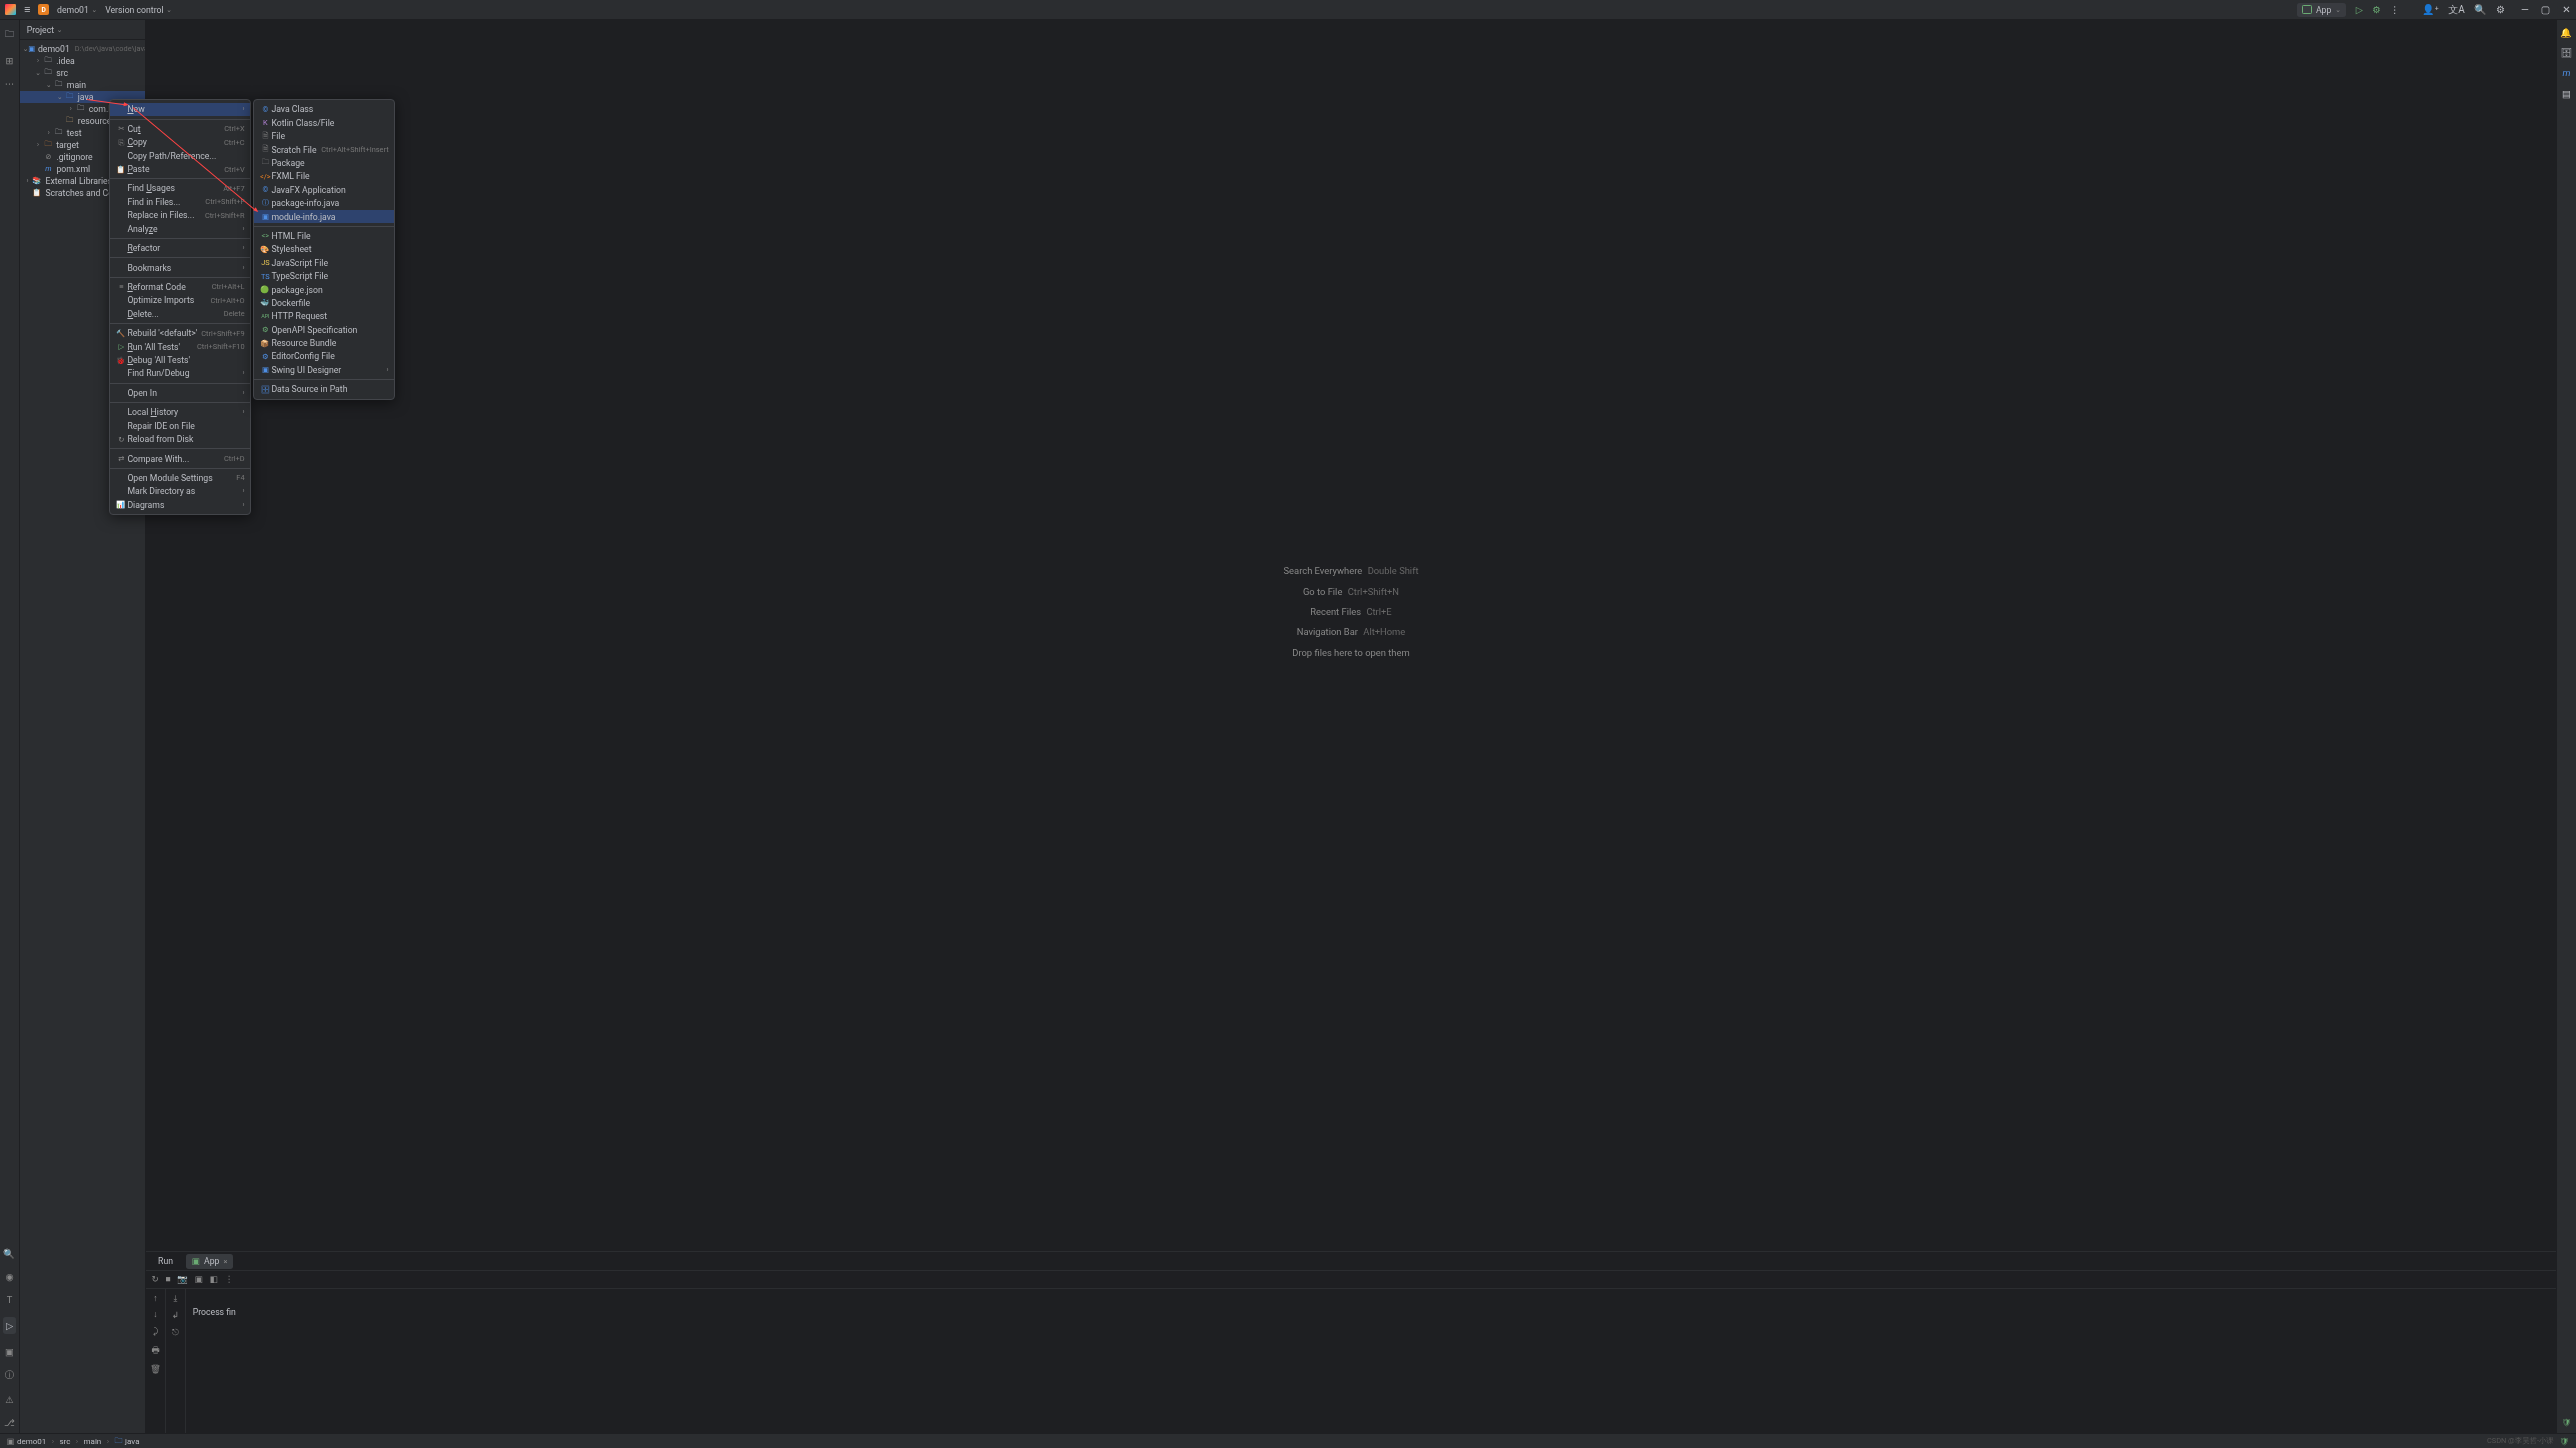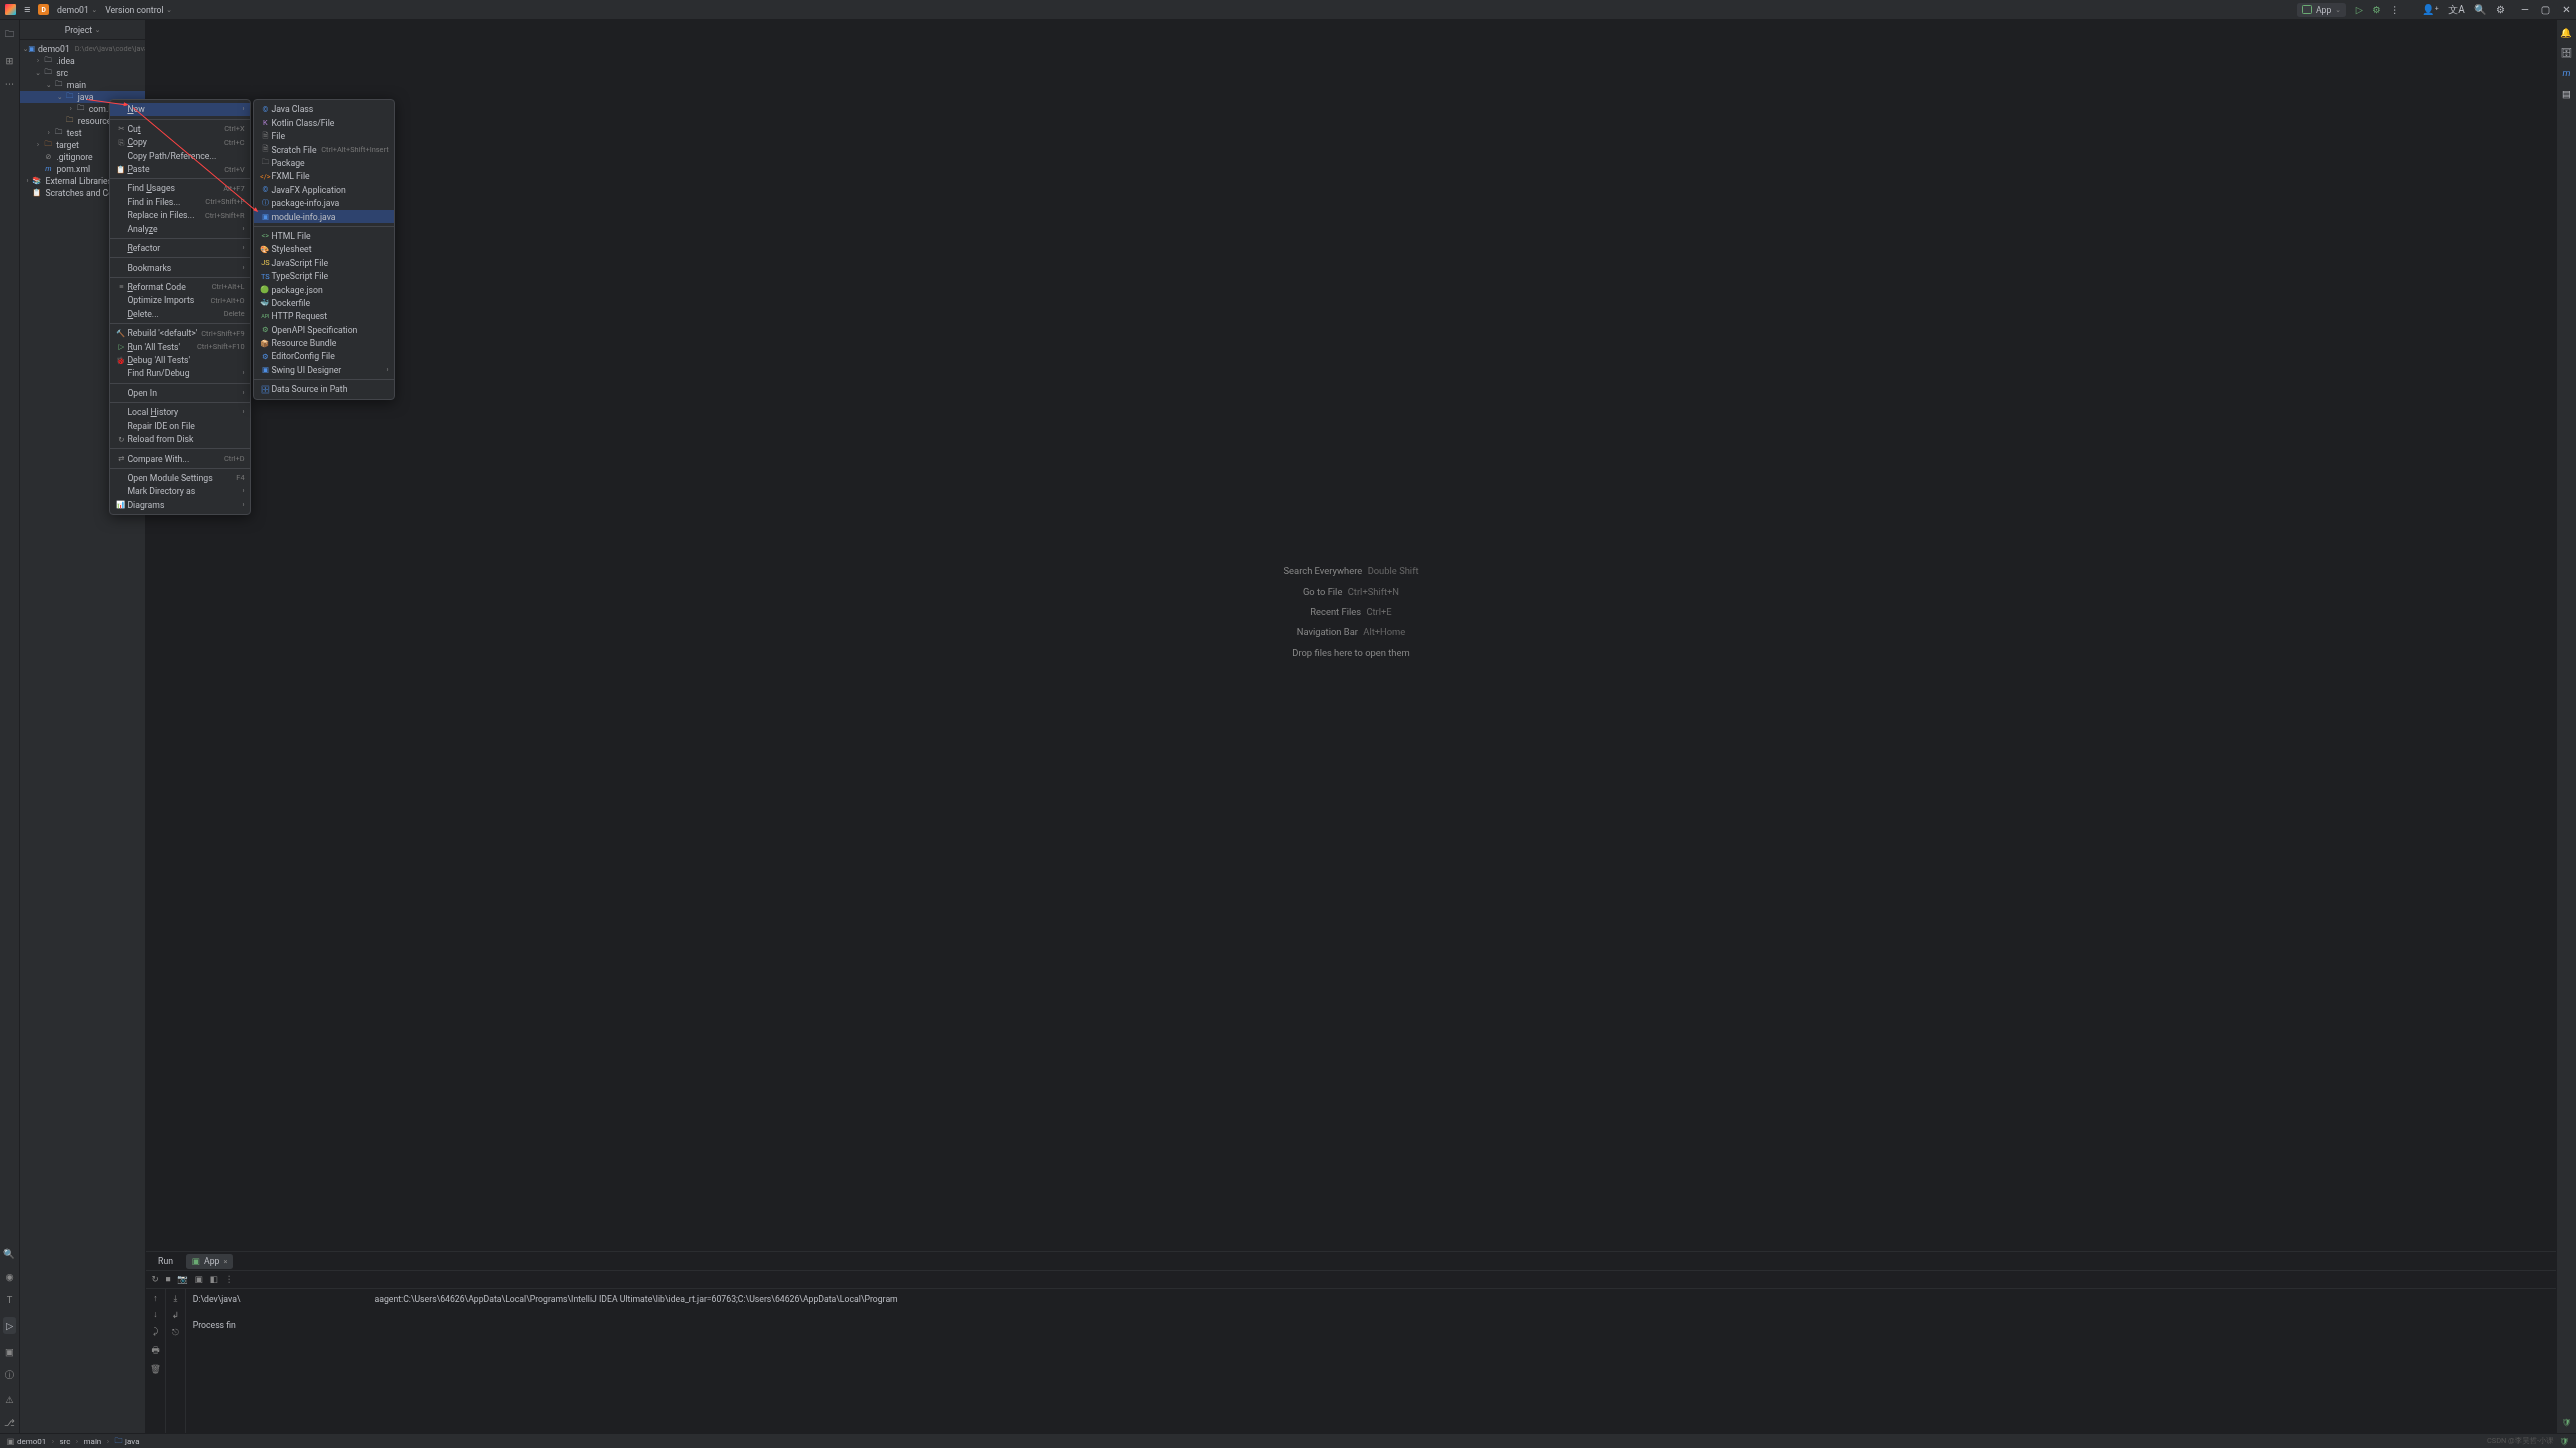--- a/index.html
+++ b/index.html
@@ -24,21 +24,21 @@
 .win-controls { display: flex; gap: 12px; margin-left: 6.7px; }
 
 
 .main { flex: 1; display: flex; overflow: hidden; }
 .rail-icon { color: #bcbec4; font-size: 9.4px; cursor: pointer; }
 .right-rail { width: 20px; background: #2b2d30; border-left: 0.7px solid #1e1f22; display: flex; flex-direction: column; align-items: center; padding-top: 6.7px; gap: 9.4px; }
 .right-rail-bottom { margin-top: auto; margin-bottom: 6.7px; }
 
 
 .sidebar { width: 126px; background: #2b2d30; border-right: 0.7px solid #1e1f22; display: flex; flex-direction: column; }
-.sidebar-header { height: 20px; display: flex; align-items: center; padding: 0 6.7px; border-bottom: 0.7px solid #1e1f22; justify-content: center; }
+.sidebar-header { height: 20px; display: flex; align-items: center; padding: 0 6.7px; border-bottom: 0.7px solid #1e1f22; }
 .tree { flex: 1; overflow: auto; padding: 2.7px 0; }
 .tree-row { display: flex; align-items: center; height: 12px; padding: 0 2.7px; cursor: pointer; white-space: nowrap; }
 .tree-row.selected { background: #2e436e; }
 .tree-arrow { width: 9.4px; font-size: 6.7px; color: #888; text-align: center; }
 .tree-icon { width: 10.7px; text-align: center; font-size: 7.4px; margin-right: 2.7px; }
 .tree-label { color: #bcbec4; }
 .tree-path { color: #666; margin-left: 5px; font-size: 7.4px; }
 
 
 .editor-area { flex: 1; background: #1e1f22; display: flex; flex-direction: column; position: relative; gap: 48px; }
@@ -278,21 +278,20 @@
             <span class="bp-tb-icon">⤸</span>
             <span class="bp-tb-icon">🖶</span>
             <span class="bp-tb-icon">🗑</span>
           </div>
           <div class="bp-gutter2">
             <span class="bp-tb-icon">⤓</span>
             <span class="bp-tb-icon">↲</span>
             <span class="bp-tb-icon">⎋</span>
           </div>
           <div class="console">
-            <div class="console-line"><span>D:\dev\java\</span><span style="margin-left:134px">aagent:C:\Users\64626\AppData\Local\Programs\IntelliJ IDEA Ultimate\lib\idea_rt.jar=60763;C:\Users\64626\AppData\Local\Program</span></div>
             <div class="console-line"></div>
             <div class="console-line"><span>Process fin</span></div>
           </div>
         </div>
       </div>
     </div>
 
     <div class="right-rail">
       <span class="rail-icon">🔔</span>
       <span class="rail-icon">🗄</span>

